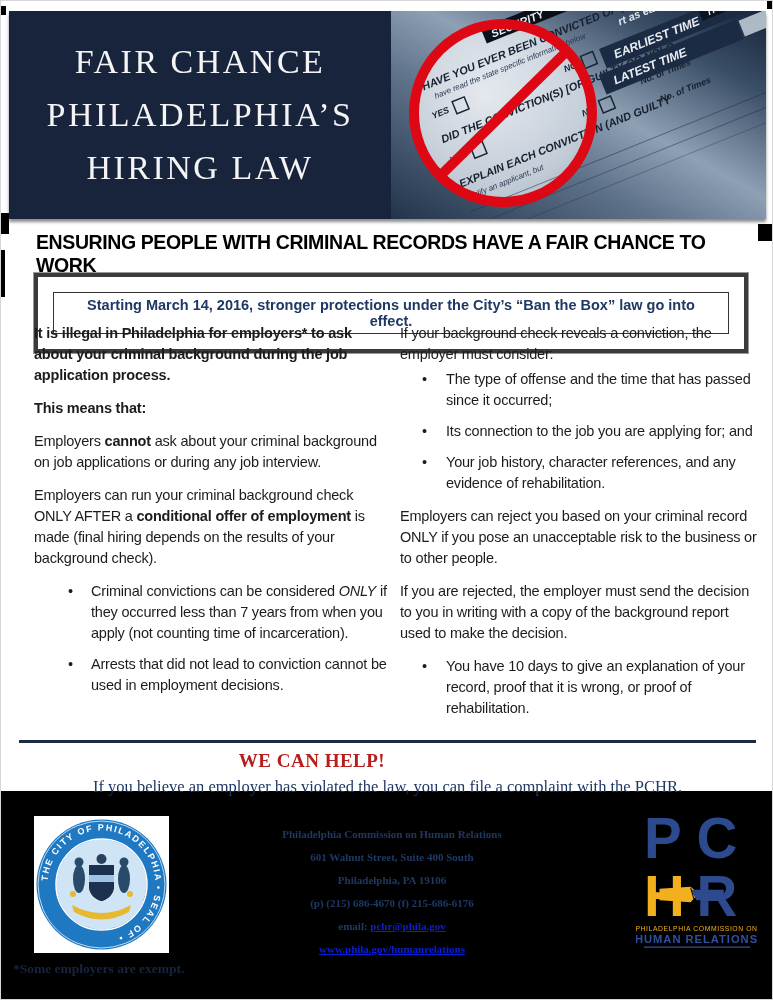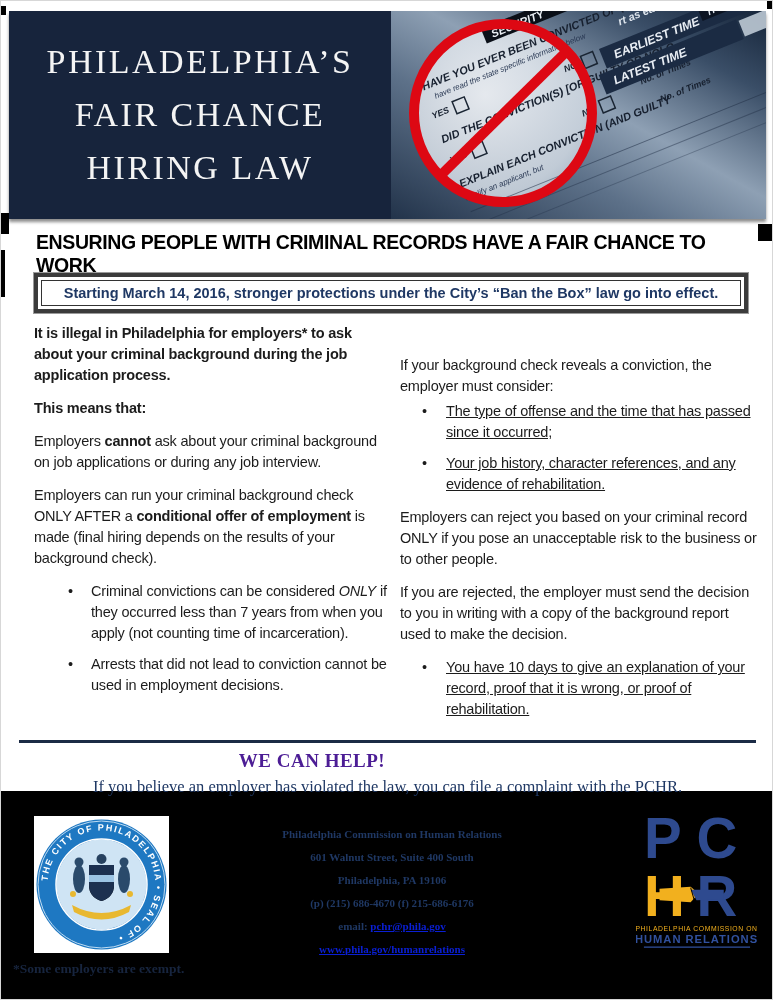--- a/index.html
+++ b/index.html
@@ -10,39 +10,39 @@
           box-shadow:0 3px 3px rgba(0,0,0,.45);}
   .header-title{position:absolute;left:0;top:0;width:382px;height:100%;display:flex;flex-direction:column;
           justify-content:center;align-items:center;gap:15px;}
   .header-title div{font-family:"Liberation Serif",serif;font-size:34px;color:#f4f4f4;letter-spacing:2.5px;}
   .header-photo{position:absolute;right:0;top:0;width:375px;height:208px;display:block;}
   
   .headline{position:absolute;left:35px;top:230px;width:715px;font-weight:bold;font-size:19.5px;
           letter-spacing:-.4px;color:#000000;}
   .banner{position:absolute;left:33px;top:272px;width:714px;border:4px solid #3b3b3b;box-shadow:0 0 0 1px #9a9a9a;
           background:#fff;box-sizing:border-box;}
-  .banner-inner{border:1px solid #333;margin:3px;padding:4px 20px;text-align:center;font-weight:bold;
+  .banner-inner{border:1px solid #333;margin:15px;padding:4px 20px;text-align:center;font-weight:bold;
           font-size:14.5px;color:#1f3864;}
   
   .columns{position:absolute;left:33px;top:322px;width:730px;display:flex;gap:12px;color:#1c1c1c;}
   .col{font-size:14.5px;line-height:21px;letter-spacing:-.2px;}
   .col.left{width:354px;}
   .col.right{width:362px;}
   .col p{margin:0 0 12px 0;}
   .col p.bold{font-weight:bold;}
   .bullet{position:relative;margin:0 0 10px 0;}
   .col.left .bullet{padding-left:57px;}
   .col.left .bullet::before{content:"•";position:absolute;left:34px;top:0;}
-  .col.right .bullet{padding-left:46px;text-decoration:underline;}
+  .col.right .bullet{padding-left:46px;}
   .col.right .bullet::before{content:"•";position:absolute;left:22px;top:0;}
   .col .bullet i{font-style:italic;}
   
   .divider{position:absolute;left:18px;top:739px;width:737px;height:3px;background:#1b2b45;}
   .help-title{position:absolute;left:0;top:749px;width:622px;text-align:center;
-          font-family:"Liberation Serif",serif;font-weight:bold;font-size:19px;color:#4c1d95;letter-spacing:.5px;}
+          font-family:"Liberation Serif",serif;font-weight:bold;font-size:19px;color:#b91c1c;letter-spacing:.5px;}
   .help-subtitle{position:absolute;left:0;top:776px;width:773px;text-align:center;z-index:3;
           font-family:"Liberation Serif",serif;font-size:16.5px;color:#1f3864;}
   .bottom{position:absolute;left:0;top:790px;width:773px;height:210px;background:#000;}
   .seal-box{position:absolute;left:33px;top:25px;width:135px;height:137px;background:#fff;}
   .seal-box svg{display:block;margin:1px 0 0 0;}
   .contact{position:absolute;left:176px;top:32px;width:430px;text-align:center;
           font-family:"Liberation Serif",serif;font-weight:bold;font-size:11px;line-height:23px;color:#1f3864;}
   .contact a{color:#0a1fd6;text-decoration:underline;cursor:pointer;}
   .pchr{position:absolute;right:16px;top:12px;}
   .note{position:absolute;left:12px;top:170px;font-family:"Liberation Serif",serif;font-weight:bold;
@@ -56,22 +56,22 @@
 <div class="page">
 
   <div class="art" style="left:0;top:5px;width:5px;height:9px;"></div>
   <div class="art" style="left:0;top:212px;width:8px;height:21px;"></div>
   <div class="art" style="left:0;top:249px;width:4px;height:47px;"></div>
   <div class="art" style="left:757px;top:223px;width:16px;height:17px;"></div>
   <div class="art" style="left:766px;top:0;width:7px;height:8px;"></div>
 
   <div class="header">
     <div class="header-title">
+      <div>FAIR CHANCE</div>
       <div>PHILADELPHIA’S</div>
-      <div>FAIR CHANCE</div>
       <div>HIRING LAW</div>
     </div>
     <svg class="header-photo" viewBox="0 0 375 208">
       <defs>
         <linearGradient id="bgGrad" x1="0" y1="1" x2="1" y2="0">
           <stop offset="0" stop-color="#22334a"></stop>
           <stop offset="0.35" stop-color="#5d7189"></stop>
           <stop offset="0.55" stop-color="#8ea0b4"></stop>
           <stop offset="0.8" stop-color="#3a4e67"></stop>
           <stop offset="1" stop-color="#16253a"></stop>
@@ -135,22 +135,23 @@
   <div class="columns">
     <div class="col left">
       <p class="bold">It is illegal in Philadelphia for employers* to ask about your criminal background during the job application process.</p>
       <p class="bold">This means that:</p>
       <p><span>Employers </span><b>cannot</b><span> ask about your criminal background on job applications or during any job interview.</span></p>
       <p><span>Employers can run your criminal background check ONLY AFTER a </span><b>conditional offer of employment</b><span> is made (final hiring depends on the results of your background check).</span></p>
       <div class="bullet"><span>Criminal convictions can be considered </span><i>ONLY</i><span> if they occurred less than 7 years from when you apply (not counting time of incarceration).</span></div>
       <div class="bullet">Arrests that did not lead to conviction cannot be used in employment decisions.</div>
     </div>
     <div class="col right">
-      <p style="margin-bottom:4px;margin-top:32px;">If your background check reveals a conviction, the employer must consider:</p>
+      <p style="margin-bottom:4px;">If your background check reveals a conviction, the employer must consider:</p>
       <div class="bullet">The type of offense and the time that has passed since it occurred;</div>
+      <div class="bullet">Its connection to the job you are applying for; and</div>
       <div class="bullet">Your job history, character references, and any evidence of rehabilitation.</div>
       <p style="margin-top:12px;">Employers can reject you based on your criminal record ONLY if you pose an unacceptable risk to the business or to other people.</p>
       <p>If you are rejected, the employer must send the decision to you in writing with a copy of the background report used to make the decision.</p>
       <div class="bullet">You have 10 days to give an explanation of your record, proof that it is wrong, or proof of rehabilitation.</div>
     </div>
   </div>
 
   <div class="divider"></div>
   <div class="help-title">WE CAN HELP!</div>
   <div class="help-subtitle">If you believe an employer has violated the law, you can file a complaint with the PCHR.</div>

